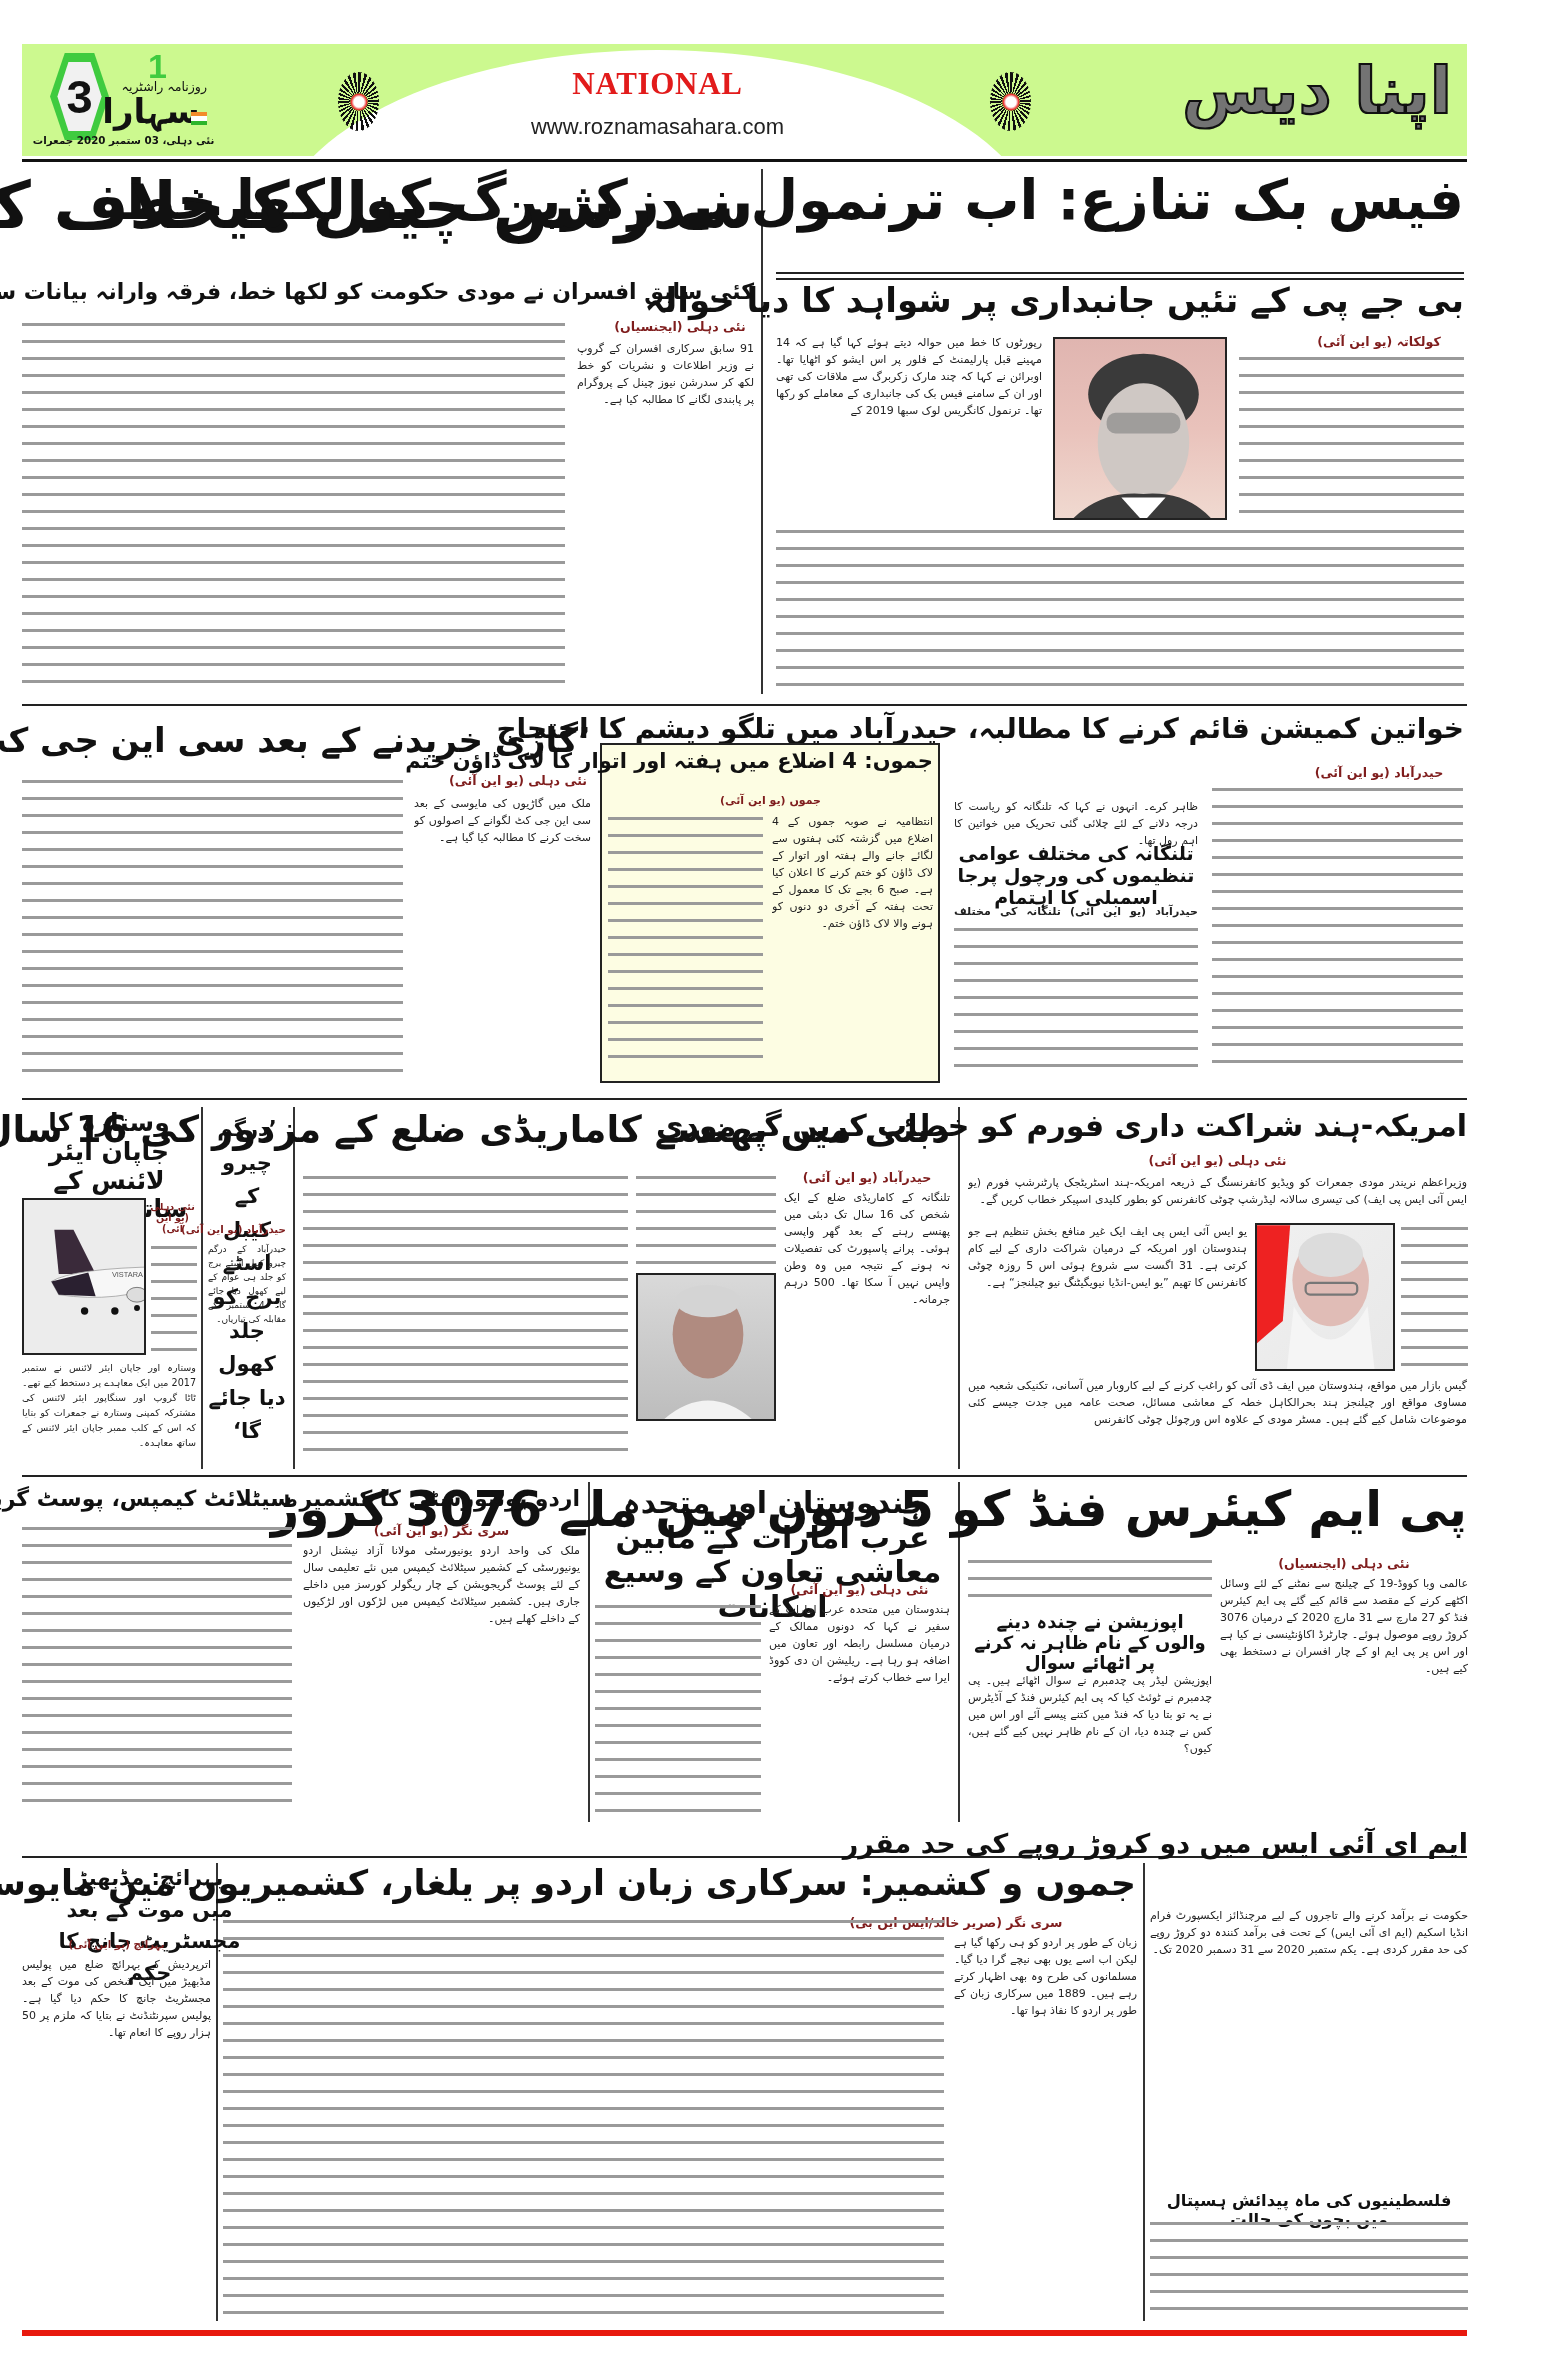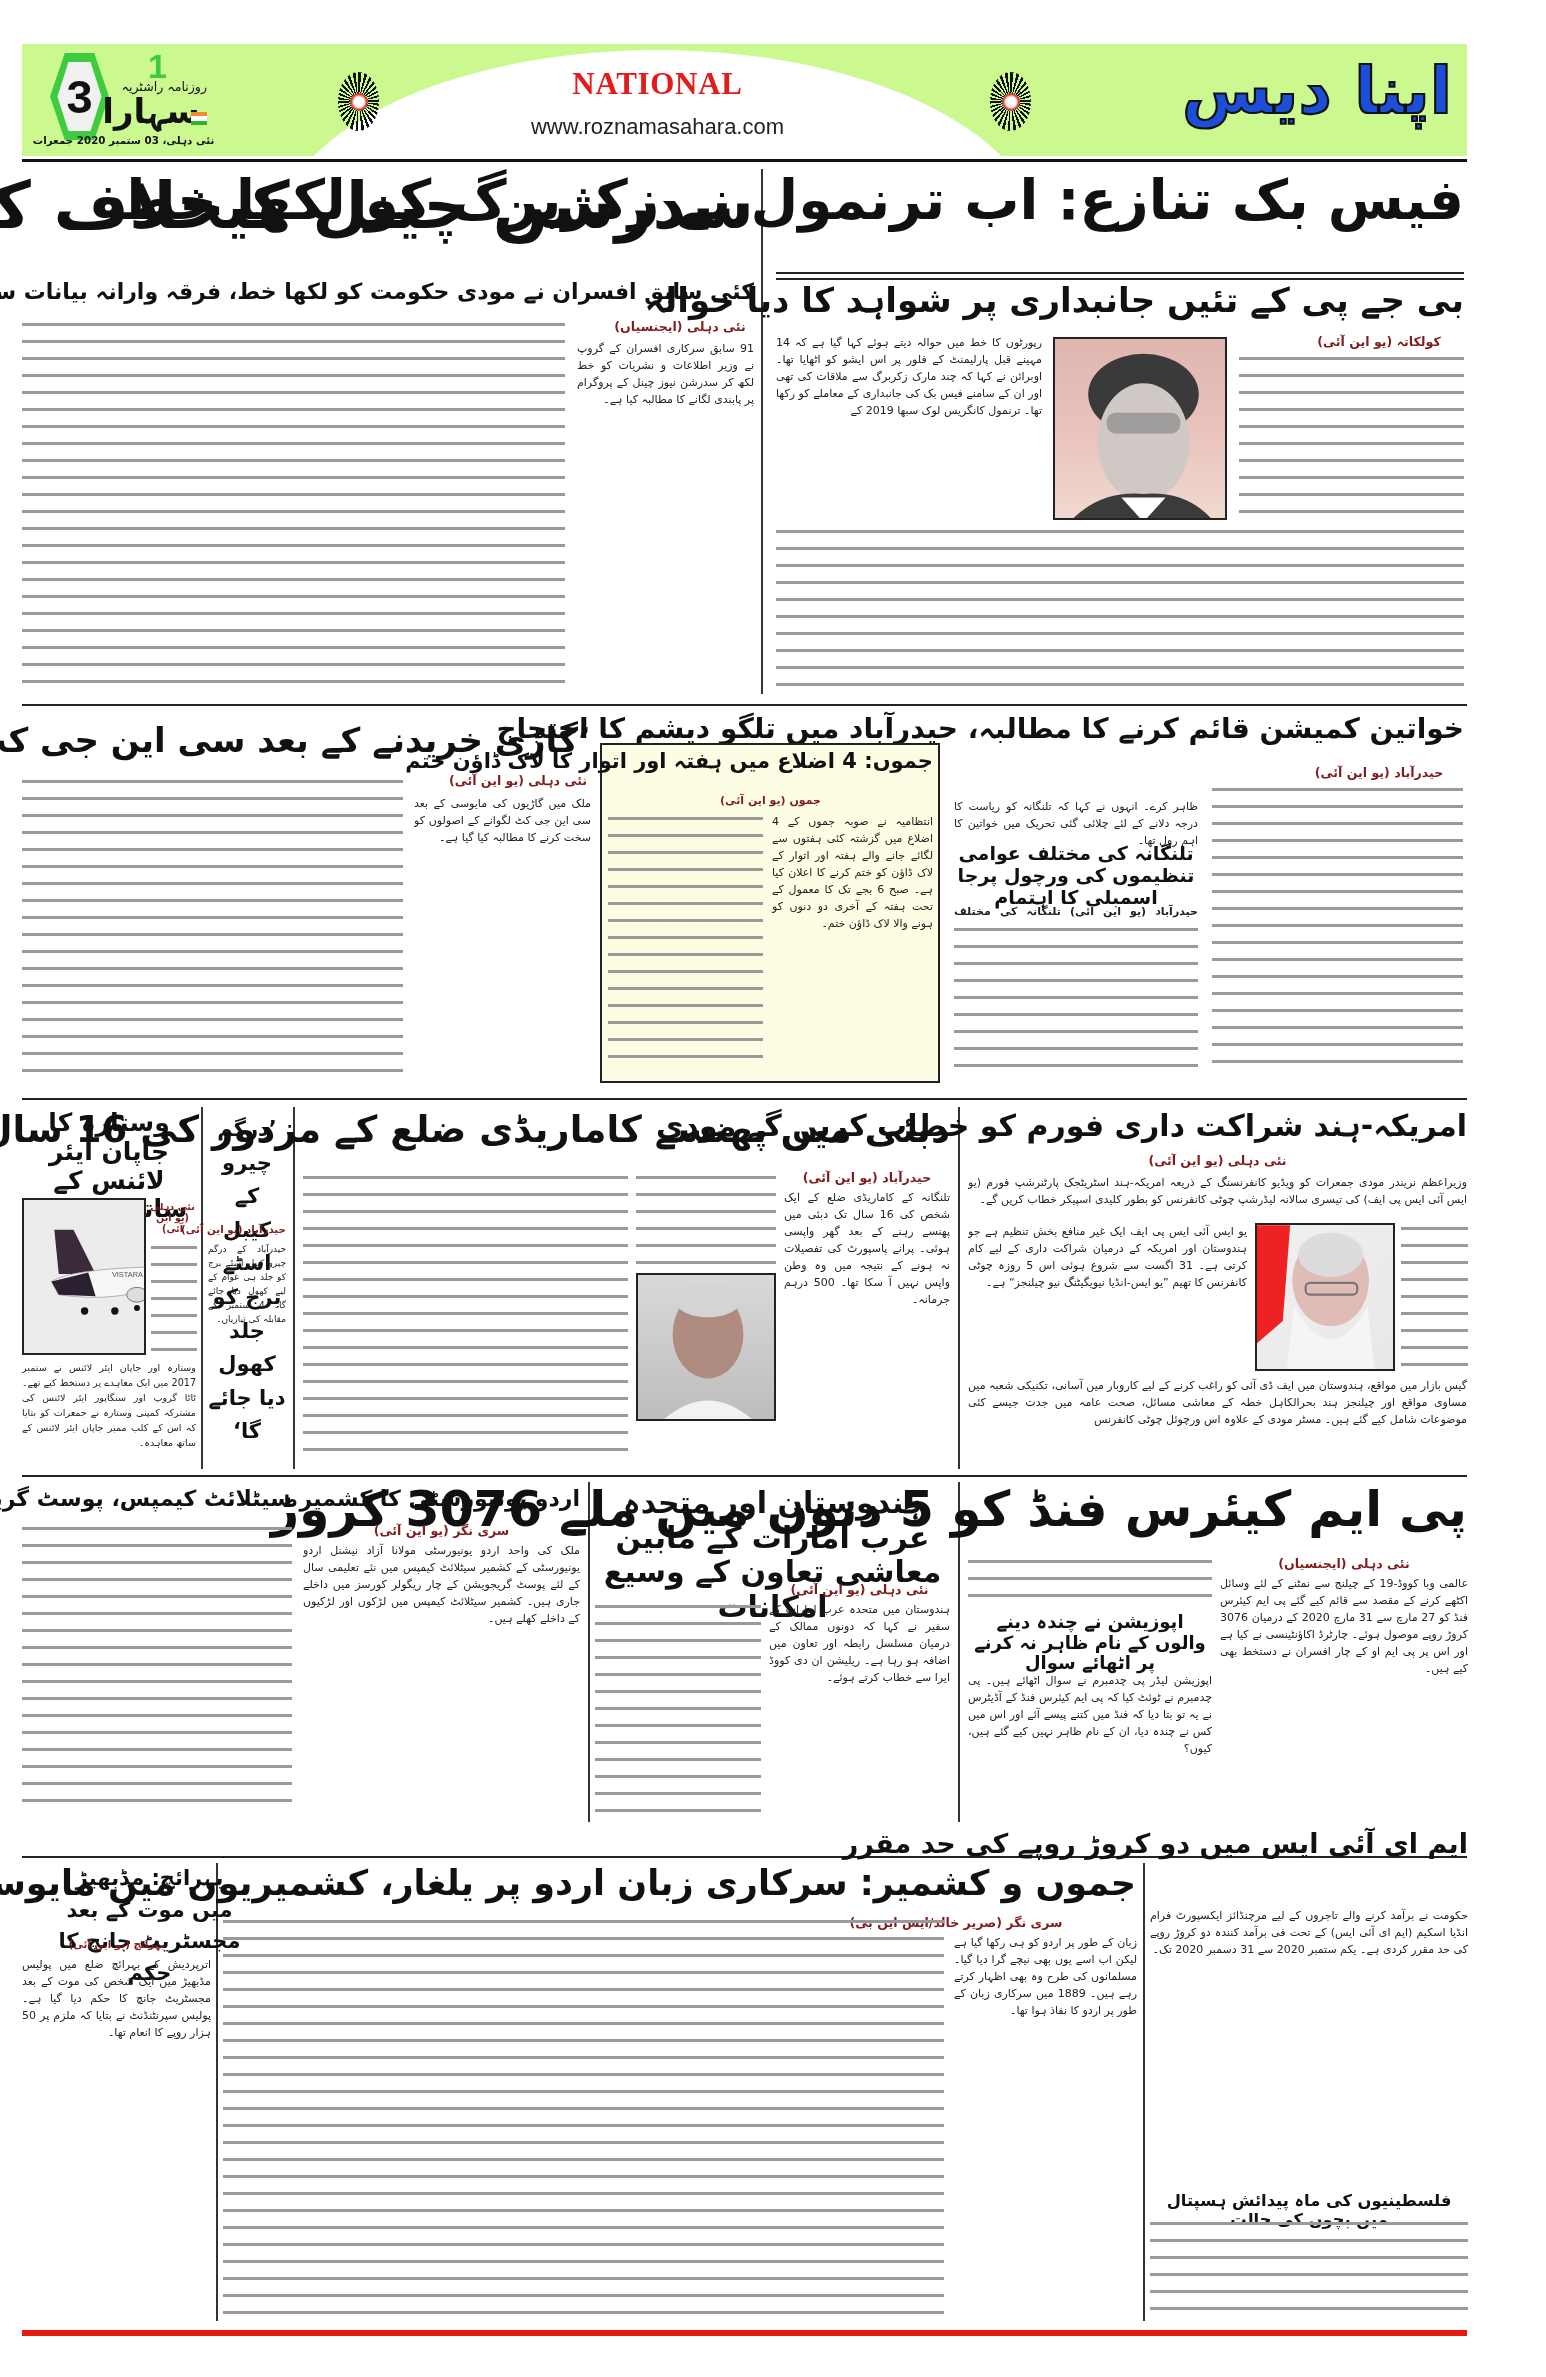--- a/index.html
+++ b/index.html
@@ -20,21 +20,21 @@
   .logo .one { position: absolute; left: 52px; top: 3px; font-family: "Liberation Sans", sans-serif; font-weight: bold; color: #3fcb3f; font-size: 34px; }
   .logo .roz { position: absolute; right: 0; top: 35px; font-size: 12.6px; color: #111; white-space: nowrap; }
   .logo .sahara { position: absolute; right: 7.4px; top: 47px; font-size: 34px; font-weight: bold; color: #111; letter-spacing: -1.5px; }
   .logo .date { position: absolute; right: -7.4px; top: 90px; font-size: 10.3px; font-weight: bold; white-space: nowrap; color: #111; }
   .flag { position: absolute; left: 169px; top: 68px; width: 16.3px; height: 15px; z-index: 2; }
   .flag div { height: 4.4px; }
   .sun { position: absolute; width: 41px; height: 59px; z-index: 2; }
   .sun .burst { position: absolute; inset: 0; border-radius: 50%;
       background: repeating-conic-gradient(#111 0deg 6deg, transparent 6deg 12deg); }
   .sun .core { position: absolute; left: 12px; top: 21px; width: 18px; height: 18px; border-radius: 50%; background: radial-gradient(#fff 40%, #e33 60%, #2b2 80%); }
-  .apnadesh { position: absolute; right: 15px; top: 9px; font-size: 65px; font-weight: bold; color: #1d4ed8; direction: rtl; -webkit-text-stroke: 2.2px #111; z-index: 2; }
+  .apnadesh { position: absolute; right: 15px; top: 9px; font-size: 65px; font-weight: bold; color: #737373; direction: rtl; -webkit-text-stroke: 2.2px #111; z-index: 2; }
   .mast-rule { position: absolute; left: 22px; top: 159px; width: 1445px; height: 3px; background: #111; }
   .hl { position: absolute; direction: rtl; text-align: center; font-weight: bold; color: #111; white-space: nowrap; line-height: 1.15; }
   .dateline { position: absolute; direction: rtl; text-align: center; font-weight: bold; font-size: 12.6px; color: #7f1d1d; white-space: nowrap; }
   .body { position: absolute; direction: rtl; text-align: justify; font-size: 11px; line-height: 17px; color: #222; overflow: hidden; }
   .rule-h { position: absolute; height: 2.2px; background: #222; }
   .rule-h.thin { height: 1.5px; }
   .rule-v { position: absolute; width: 1.5px; background: #333; }
   .photo { position: absolute; border: 2.2px solid #222; overflow: hidden; }
   .boxed { position: absolute; background: #fdfde3; border: 2.2px solid #222; }
   .body-lines { position: absolute; overflow: hidden;

